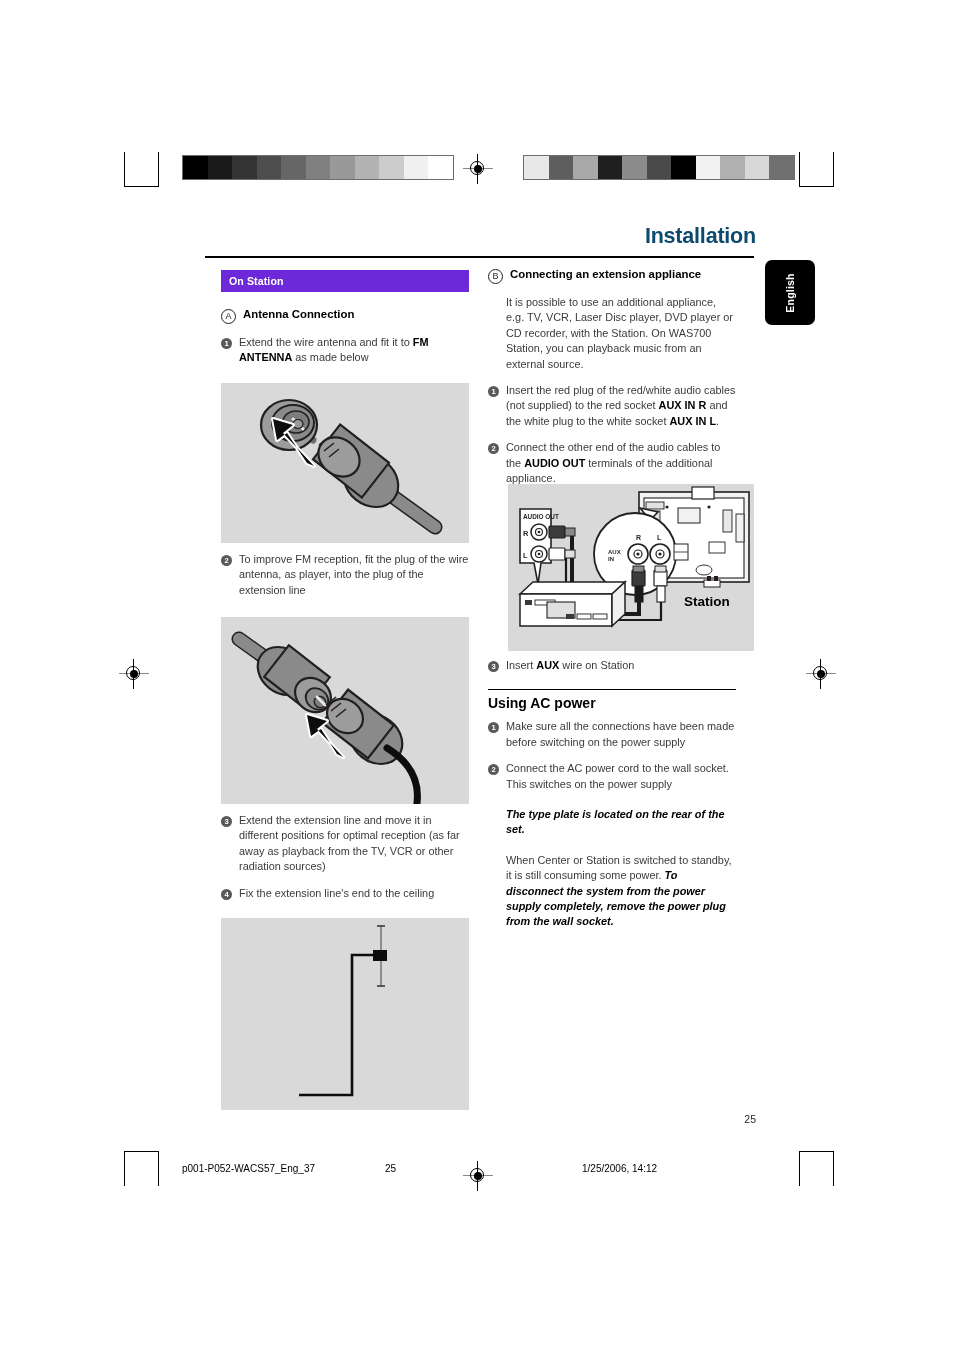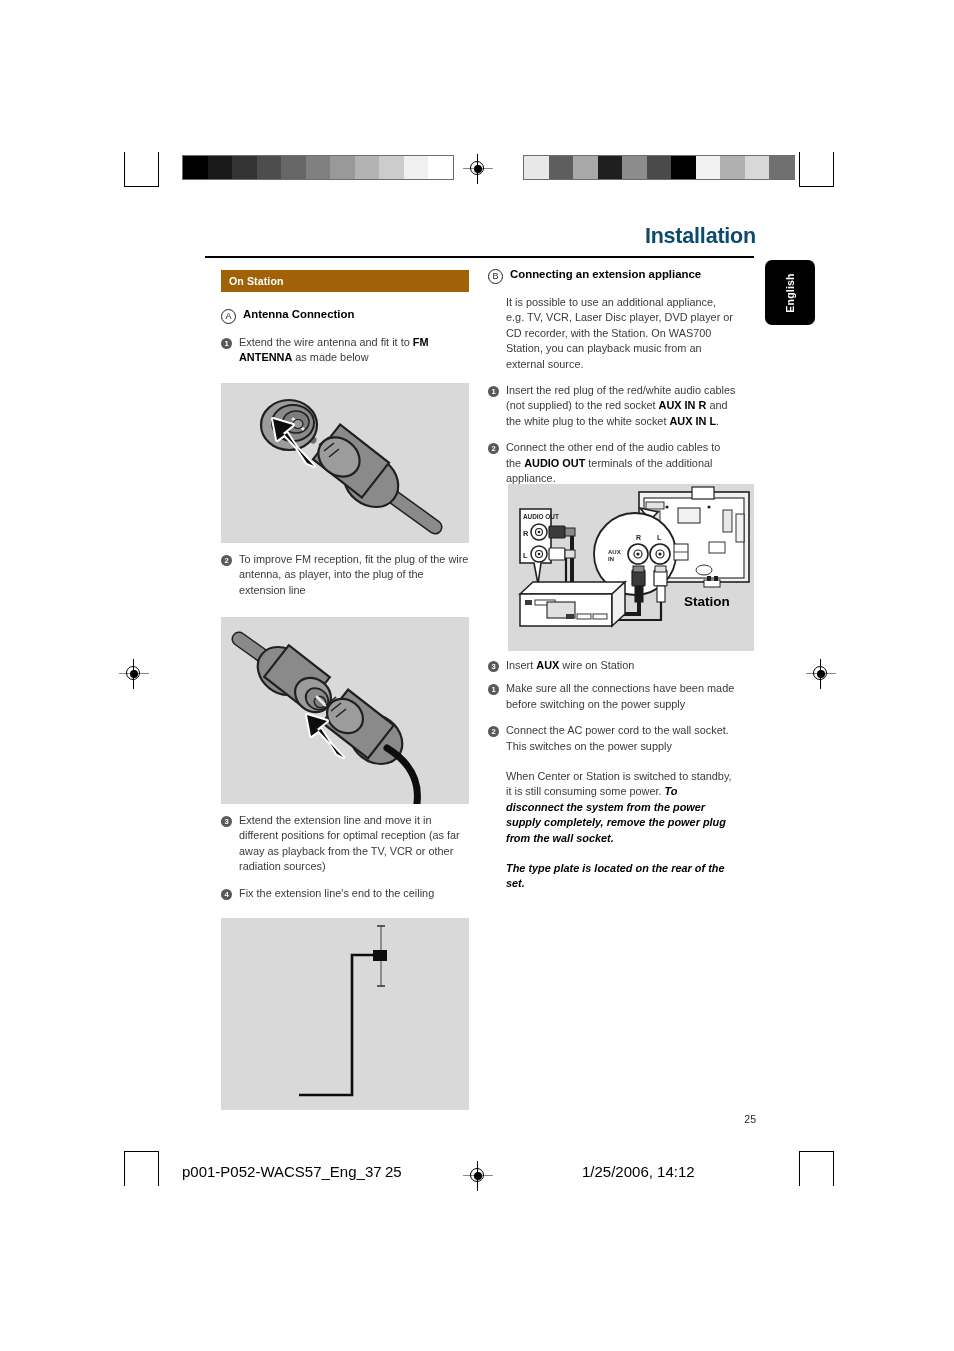--- a/index.html
+++ b/index.html
@@ -76,21 +76,21 @@
     white-space: nowrap;
     letter-spacing: 0.2px;
   }
 
   
   .col { position: absolute; width: 248px; }
   .col-left  { left: 221px; top: 270px; }
   .col-right { left: 488px; top: 270px; }
 
   .section-bar {
-    background: #a16207;
+    background: #6d28d9;
     color: #fff;
     font-size: 10.6px;
     font-weight: bold;
     padding: 5px 0 5px 8px;
     letter-spacing: 0.1px;
   }
 
   .letter-head {
     display: flex;
     align-items: flex-start;
@@ -160,21 +160,21 @@
 
   
   .pagenum {
     position: absolute;
     right: 198px; top: 1113px;
     font-size: 10.5px;
     color: #231f20;
   }
   .footer-text {
     position: absolute;
-    font-size: 15px;
+    font-size: 10px;
     color: #000;
     font-family: "Liberation Sans", sans-serif;
   }
 </style>
 </head>
 <body>
 
 <div class="crop-line" style="left:124px; top:186px; width:34px; height:1.2px;"></div>
 <div class="crop-line" style="left:124px; top:152px; width:1.2px; height:35px;"></div>
 <div class="crop-line" style="left:158px; top:152px; width:1.2px; height:35px;"></div>
@@ -469,33 +469,34 @@
     <text x="176" y="122" font-family="Liberation Sans, sans-serif" font-size="13.5" font-weight="bold" fill="#000000">Station</text>
   </svg>
 </div>
 
 <div class="col" style="left:488px; top:658px; width:248px;">
   <div class="step" style="margin-top:0;">
     <div class="num-badge">3</div>
     <div class="body"><span>Insert </span><b class="kw">AUX</b><span> wire on Station</span></div>
   </div>
 
+  <div class="subhead">Using AC power</div>
 
   <div class="step" style="margin-top:8px;">
     <div class="num-badge">1</div>
     <div class="body">Make sure all the connections have been made before switching on the power supply</div>
   </div>
 
   <div class="step">
     <div class="num-badge">2</div>
     <div class="body">Connect the AC power cord to the wall socket. This switches on the power supply</div>
   </div>
 
+  <div class="para" style="margin-top:15px;"><i class="note">The type plate is located on the rear of the set.</i></div>
+
   <div class="para" style="margin-top:15px;"><span>When Center or Station is switched to standby, it is still consuming some power. </span><i class="note">To disconnect the system from the power supply completely, remove the power plug from the wall socket.</i></div>
-
-  <div class="para" style="margin-top:15px;"><i class="note">The type plate is located on the rear of the set.</i></div>
 </div>
 
 <div class="pagenum">25</div>
 
 <div class="footer-text" style="left:182px; top:1163px;">p001-P052-WACS57_Eng_37</div>
 <div class="footer-text" style="left:385px; top:1163px;">25</div>
 <div class="footer-text" style="left:582px; top:1163px;">1/25/2006, 14:12</div>
 
 </body></html>

